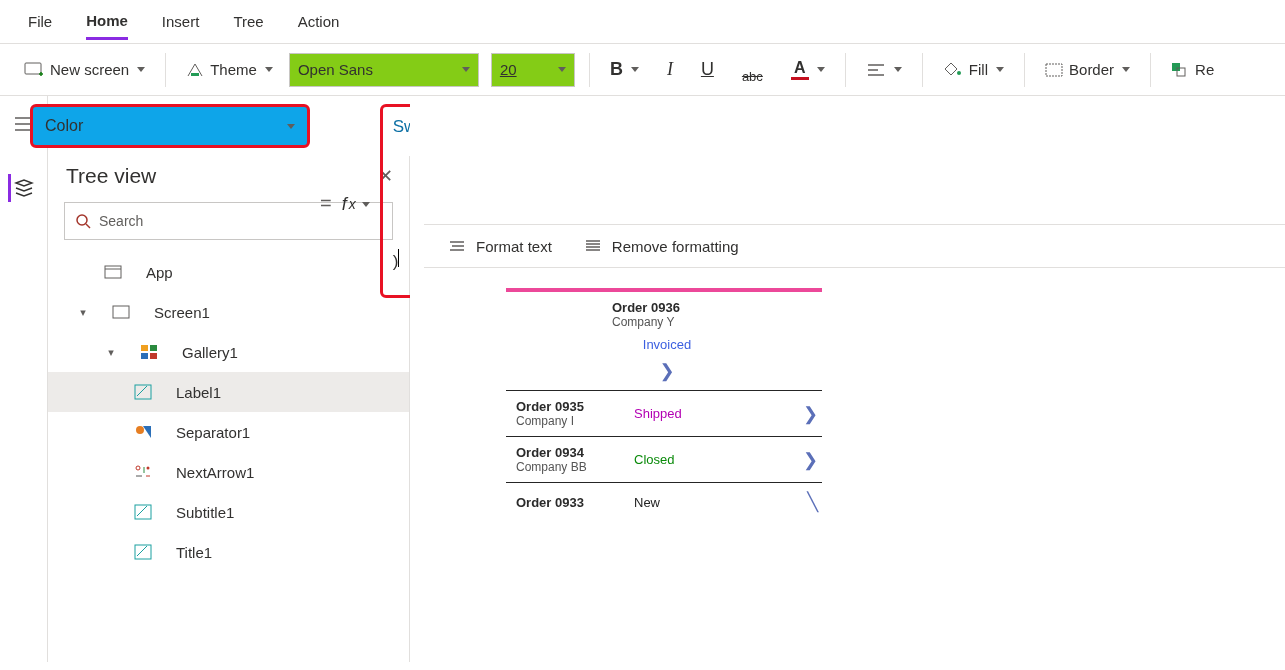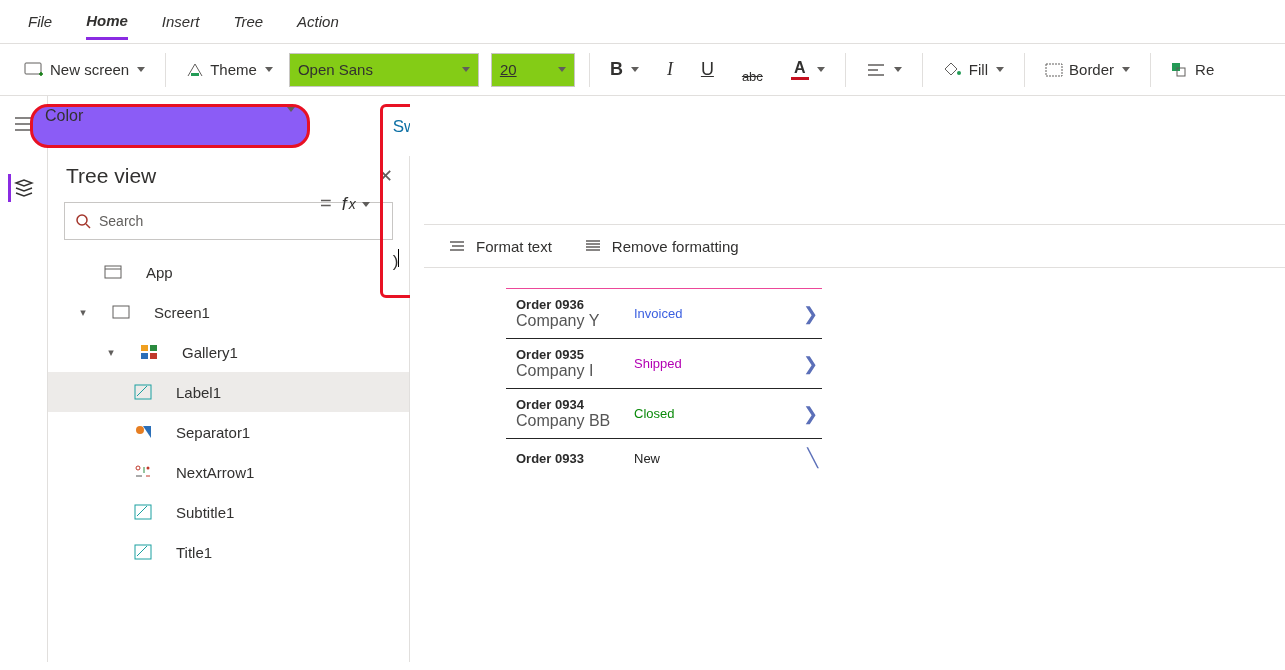--- a/index.html
+++ b/index.html
@@ -1,36 +1,36 @@
 <!DOCTYPE html>
 <html><head>
 <meta charset="utf-8">
 <style>
   * { box-sizing: border-box; margin: 0; padding: 0; font-family: "Segoe UI", -apple-system, sans-serif; }
   body { background: #fff; width: 1285px; height: 670px; overflow: hidden; font-size: 14px; color: #323130; }
 
   
-  .menubar { display: flex; align-items: center; height: 44px; padding: 0 28px; gap: 34px; border-bottom: 1px solid #e1dfdd; font-style: italic; }
+  .menubar { display: flex; align-items: center; height: 44px; padding: 0 28px; gap: 34px; border-bottom: 1px solid #e1dfdd; }
   .menubar .tab { font-size: 15px; color: #323130; padding: 8px 0; cursor: pointer; }
   .menubar .tab.active { font-weight: 600; border-bottom: 3px solid #8a2be2; }
 
   
   .toolbar { display: flex; align-items: center; height: 52px; border-bottom: 1px solid #e1dfdd; padding: 0 18px; gap: 10px; }
   .tb-sep { width: 1px; height: 34px; background: #e1dfdd; margin: 0 4px; }
   .tb-group { display: flex; align-items: center; gap: 6px; height: 100%; }
   .tb-btn { display: flex; align-items: center; gap: 6px; padding: 4px 6px; cursor: pointer; color: #323130; font-size: 15px; }
   .caret { width: 0; height: 0; border-left: 4px solid transparent; border-right: 4px solid transparent; border-top: 5px solid #605e5c; margin-left: 2px; }
   .dd { border: 1px solid #c8c6c4; height: 34px; display: flex; align-items: center; padding: 0 8px; background: #84cc16; font-size: 15px; }
   .dd .caret { margin-left: auto; }
   .dd.font { width: 190px; }
   .dd.size { width: 84px; text-decoration: underline; }
 
   
   .propbar { display: flex; align-items: flex-start; padding: 8px 12px 0 12px; gap: 10px; }
-  .prop-select { border: 3px solid #e81123; border-radius: 18px; height: 44px; width: 280px; display: flex; align-items: flex-start; padding: 0 12px; font-size: 16px; background: #8b5cf6; }
+  .prop-select { border: 3px solid #e81123; border-radius: 6px; height: 44px; width: 280px; display: flex; align-items: center; padding: 0 12px; font-size: 16px; background: #0ea5e9; }
   .prop-select .caret { margin-left: auto; }
   .eq { font-size: 20px; color: #605e5c; align-self: center; padding-top:4px; }
   .fx { font-style: italic; font-family: Georgia, serif; font-size: 18px; color: #323130; display: flex; align-items: center; gap: 2px; align-self: center; padding-top:6px;}
   .fx .caret { margin-left: 4px; }
   .formula-box { border: 3px solid #e81123; border-radius: 6px; padding: 6px 10px 20px 10px; width: 412px; font-family: Consolas, monospace; font-size: 17px; line-height: 26px; white-space: pre; }
   .kw { color: #0b6fa4; }
   .id { color: #7a2e8e; }
   .str { color: #108080; }
   .col1 { color: #008000; } 
   .col2 { color: #000; }
@@ -53,25 +53,25 @@
   .node.d1 { padding-left: 12px; }
   .node.d2 { padding-left: 40px; }
   .node.d3 { padding-left: 68px; }
   .node.sel { background:#edebe9; margin-left:-18px; padding-left: 86px;}
 
   .canvaswrap { flex:1; position:relative; padding-top: 120px; padding-left:90px; background:#fff;}
   .fmtbar { position:absolute; top:128px; left:14px; right:0; height:44px; border-top:1px solid #e1dfdd; border-bottom:1px solid #e1dfdd; display:flex; align-items:center; gap:32px; padding-left:24px; font-size:15px;}
   .fmtbar .item { display:flex; align-items:center; gap:10px; cursor:pointer; }
   .gallery { width: 316px; margin-left:6px; margin-top:72px;}
   .row { display:flex; align-items:center; border-bottom:1px solid #252525; padding:8px 4px 8px 10px; gap:8px;}
-  .row:first-child { border-top:1px solid #ec4899;}
+  .row:first-child { border-top:4px solid #ec4899;flex-direction:column;}
   .row.last { border-bottom:none;}
   .row .left { width:110px; }
   .row .title { font-size:13px; font-weight:700; color:#2b2b2b;}
-  .row .sub { font-size:16px; color:#555;}
+  .row .sub { font-size:12px; color:#555;}
   .row .status { flex:1; font-size:13px;}
   .row .st-invoiced { color:#3b5fe0;}
   .row .st-shipped { color:#b300b3;}
   .row .st-closed { color:#0a8a0a;}
   .row .st-new { color:#222;}
   .row .arrow { color:#5b6fb8; font-size:18px; }
 
   
   .ico { display:inline-flex; }
 </style>

